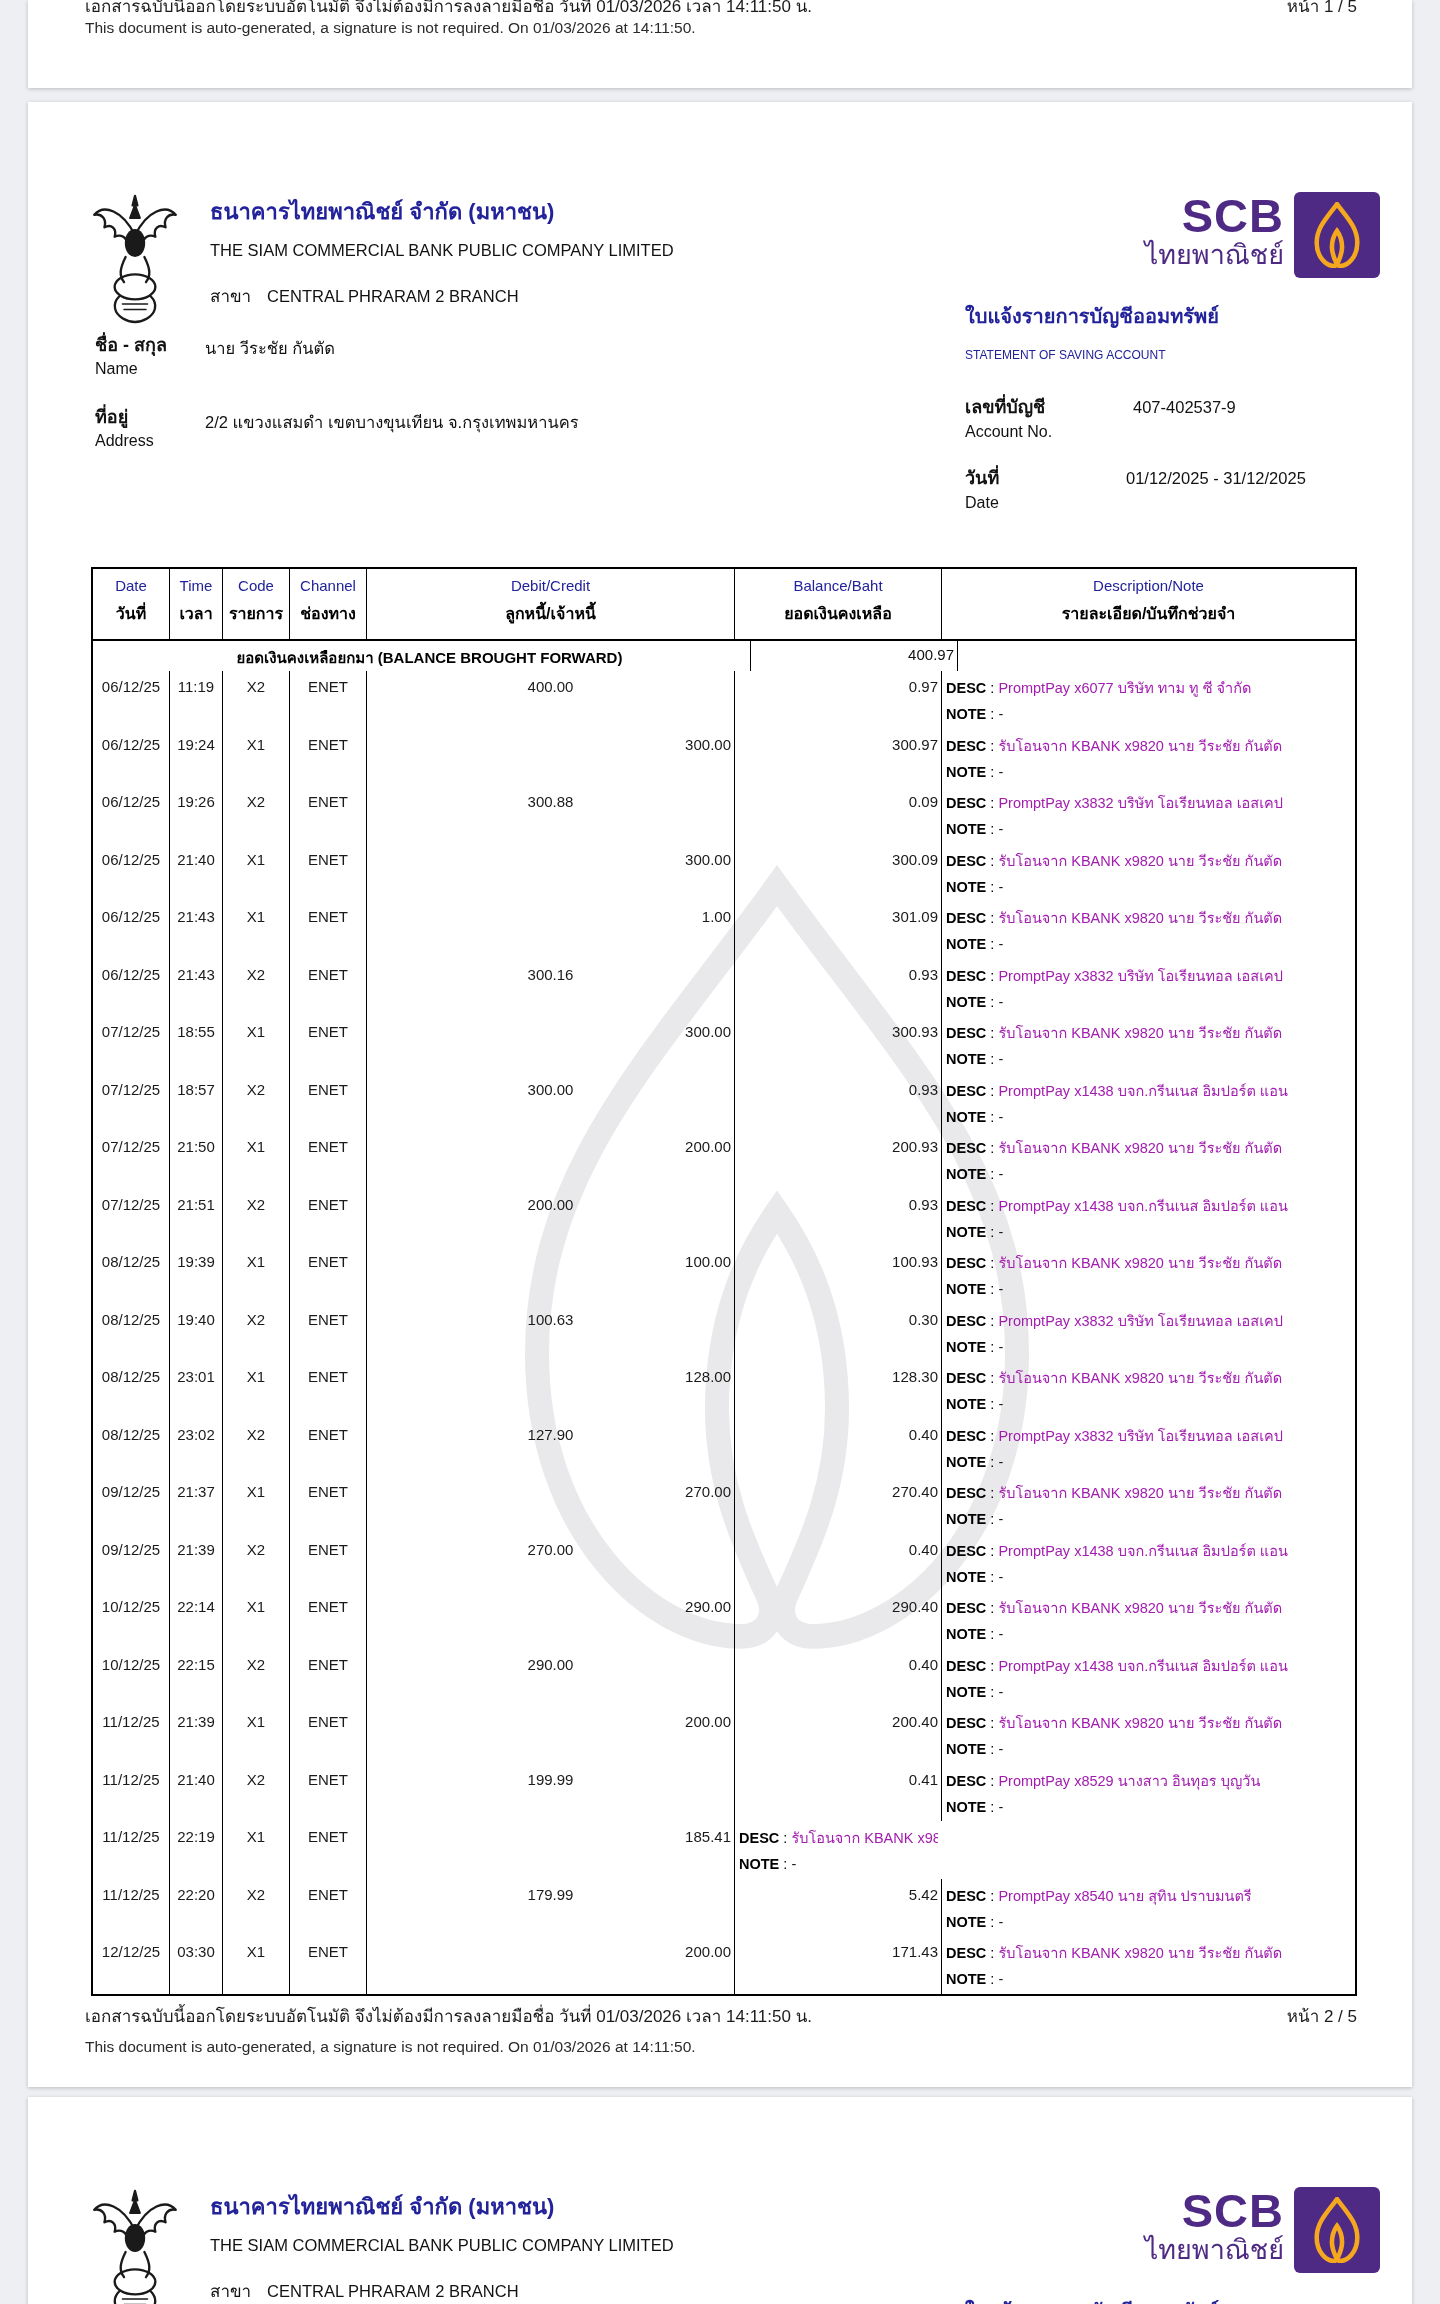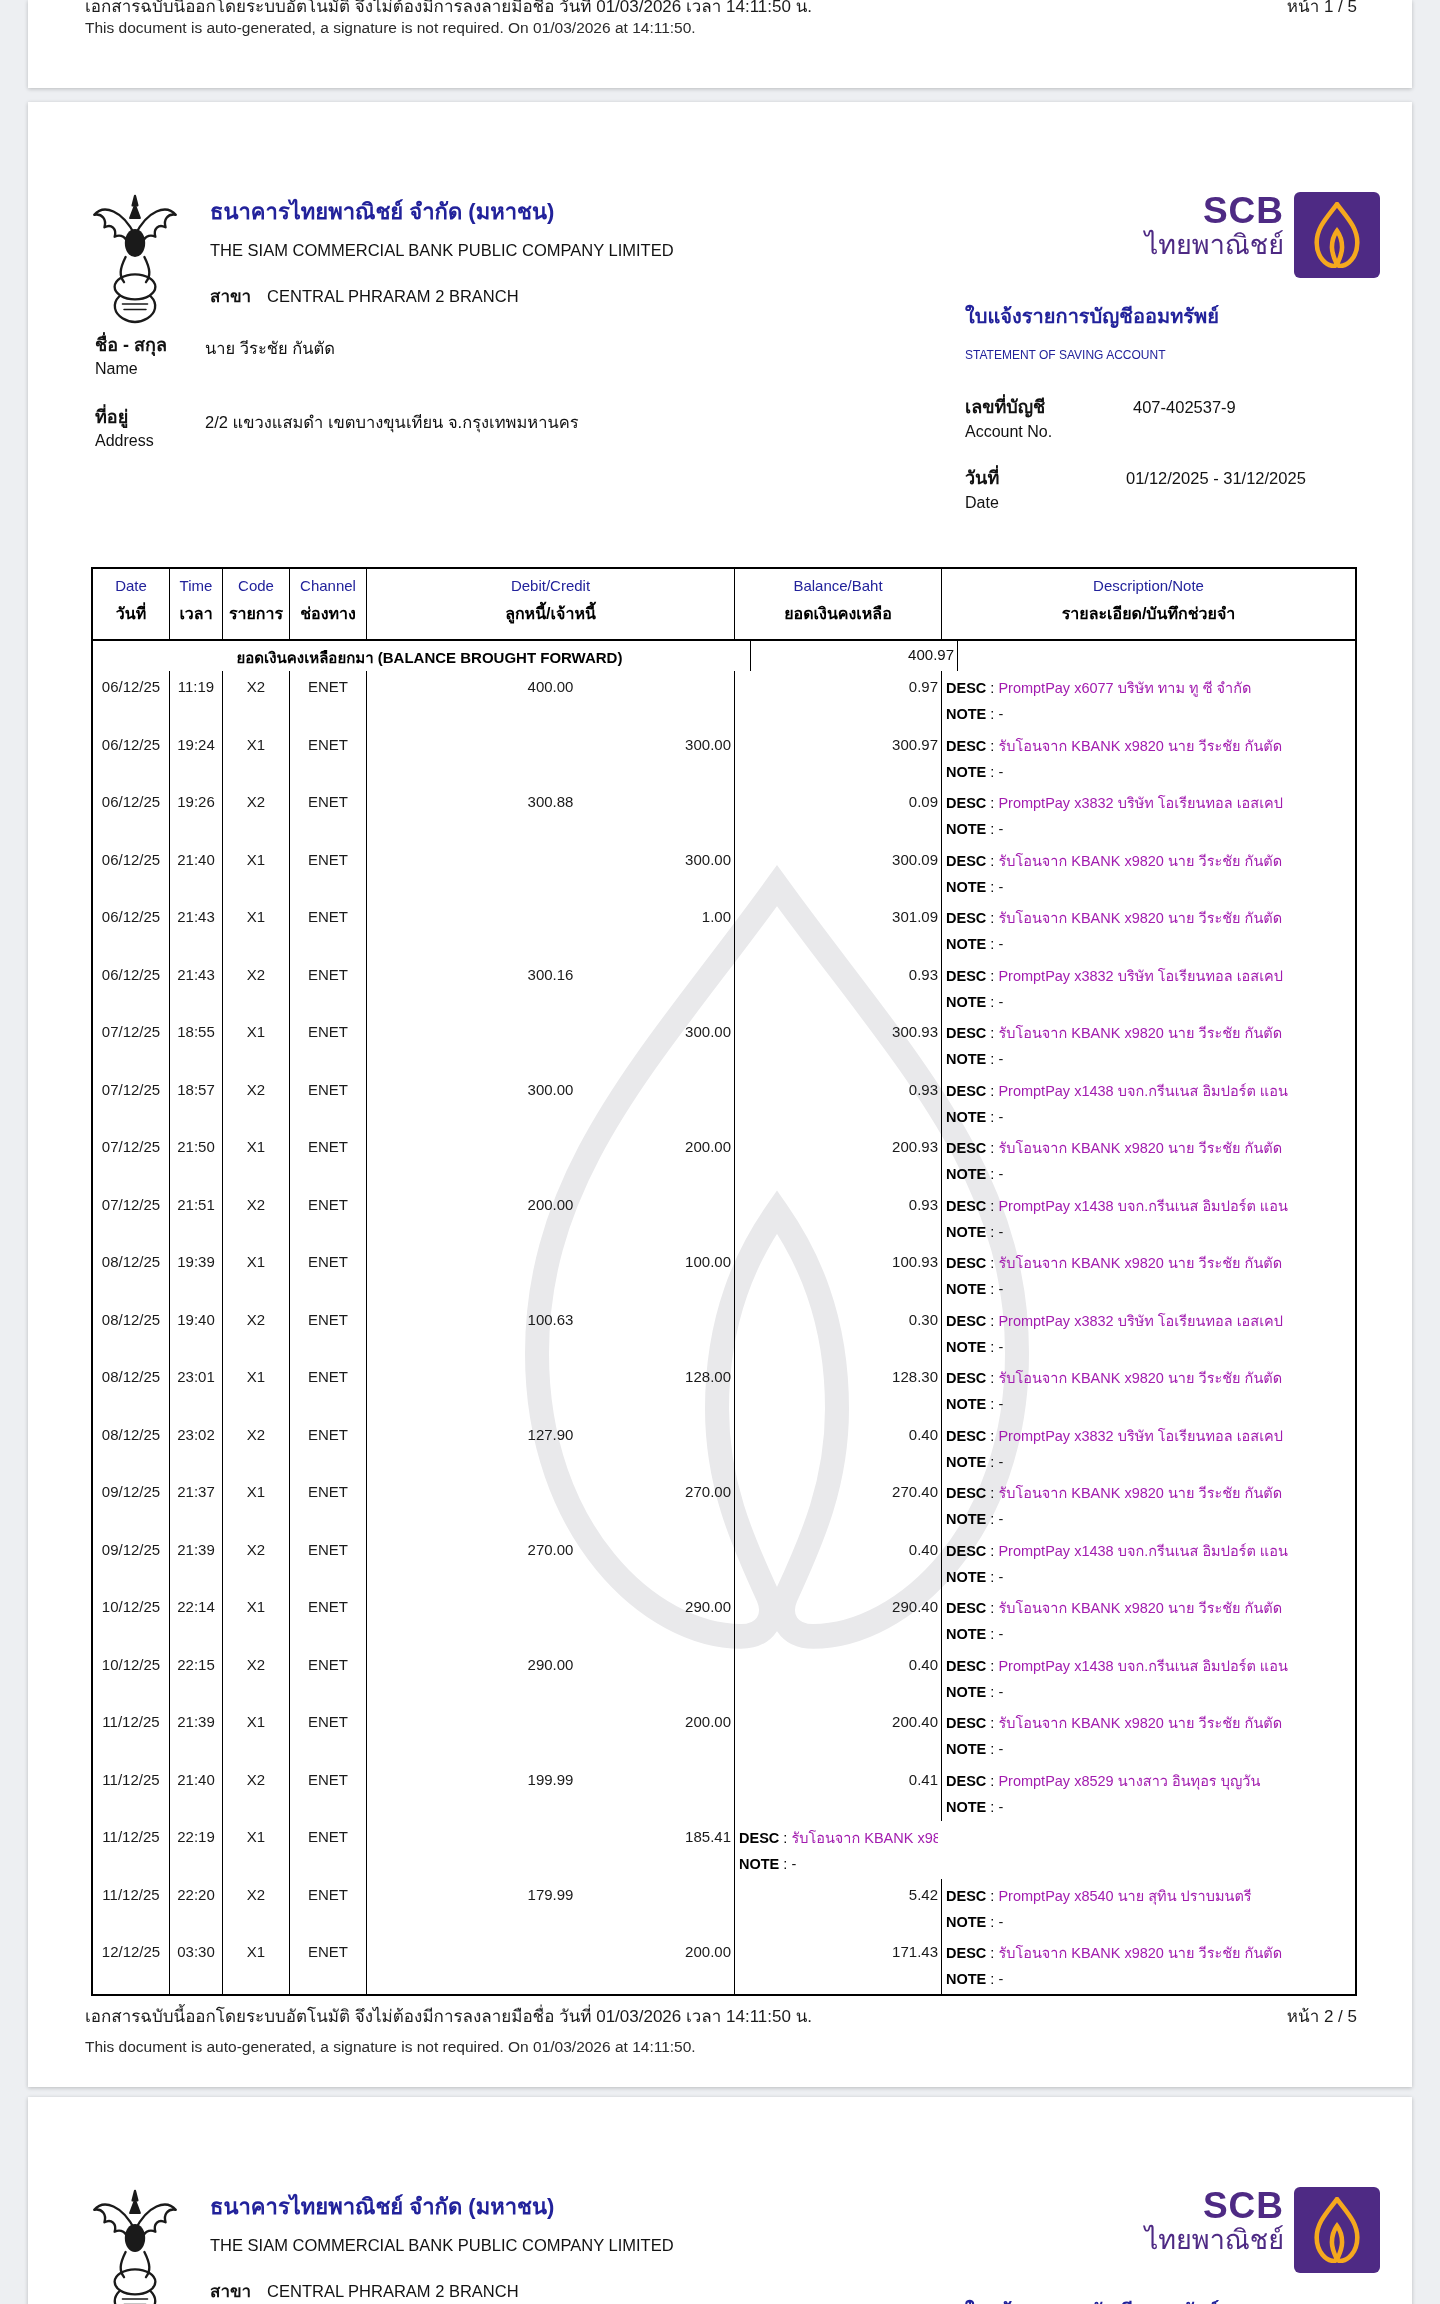--- a/index.html
+++ b/index.html
@@ -16,24 +16,24 @@
   .foot-en{left:57px;font-size:15.5px;color:#2a2a2a;white-space:nowrap;}
   .foot-page{right:55px;font-size:17px;color:#1b1b1b;white-space:nowrap;}
   .p1-th{top:-8px;} .p1-en{top:19px;} .p1-page{top:-8px;}
   .p2-th{top:1900px;} .p2-en{top:1936px;} .p2-page{top:1900px;}
 
   
   .garuda{left:60px;top:84px;width:94px;height:150px;}
   .bank-th{left:182px;top:92px;font-size:22px;font-weight:bold;color:#22229b;white-space:nowrap;}
   .bank-en{left:182px;top:139px;font-size:16.5px;color:#121212;white-space:nowrap;}
   .branch-row{left:182px;top:180px;white-space:nowrap;}
-  .branch-lbl{font-size:17px;font-weight:bold;color:#121212;}
+  .branch-lbl{font-size:17px;font-weight:normal;color:#121212;}
   .branch-name{font-size:16.5px;color:#121212;margin-left:16px;}
   .scb-text{left:1000px;top:90px;width:256px;text-align:right;line-height:1;}
-  .scb-en{font-size:37px;font-weight:bold;color:#4e2a84;letter-spacing:1px;}
+  .scb-en{font-size:47px;font-weight:bold;color:#4e2a84;letter-spacing:1px;}
   .scb-th{font-size:27px;font-weight:normal;color:#4e2a84;margin-top:3px;}
   .scb-square{left:1266px;top:90px;width:86px;height:86px;background:#4e2a84;border-radius:6px;display:flex;align-items:center;justify-content:center;}
   .leaf-sm{width:56px;height:66px;}
 
   .stmt-th{left:937px;top:198px;font-size:20px;font-weight:bold;color:#22229b;white-space:nowrap;}
   .stmt-en{left:937px;top:246px;font-size:12px;color:#22229b;white-space:nowrap;}
 
   
   .lblth{font-size:18px;font-weight:bold;color:#121212;white-space:nowrap;}
   .lblen{font-size:16px;color:#121212;white-space:nowrap;}

